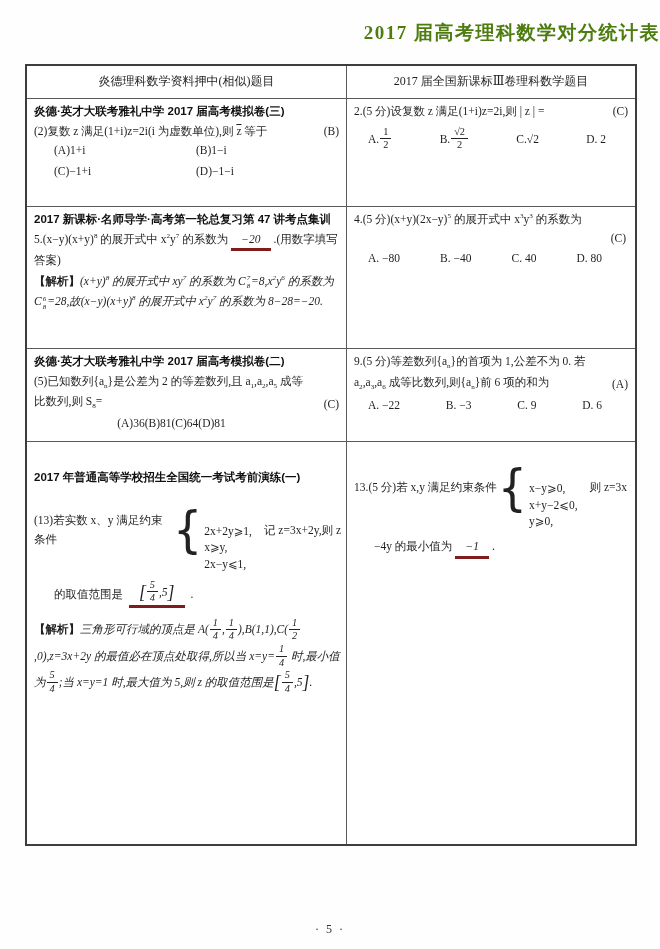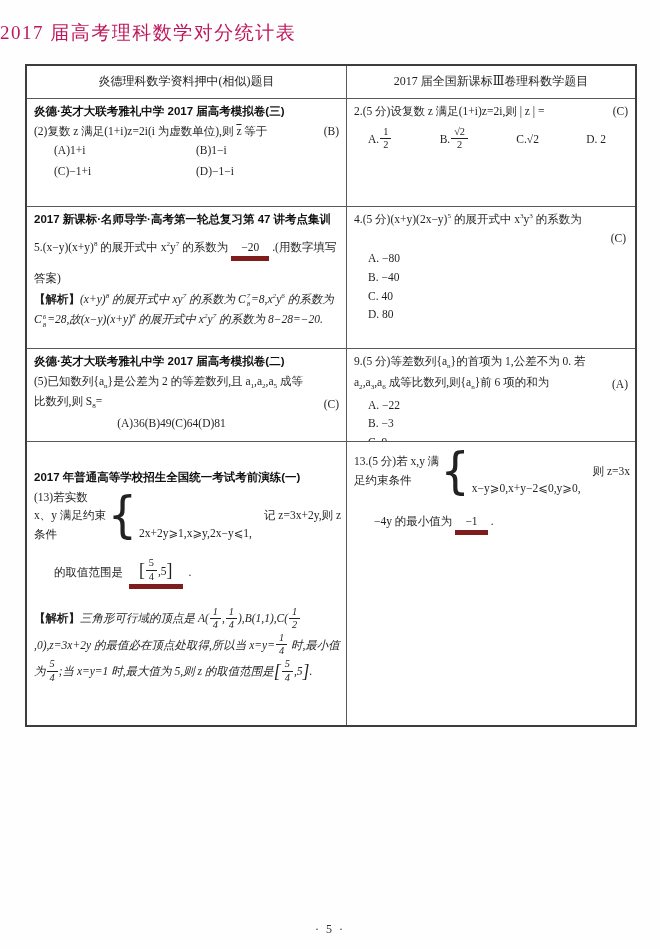--- a/index.html
+++ b/index.html
@@ -2,25 +2,25 @@
 <html><head>
 <meta charset="utf-8">
 <style>
   html,body{margin:0;padding:0;}
   body{
     width:660px;height:949px;background:#ffffff;position:relative;
     font-family:"Liberation Serif","DejaVu Serif",serif;color:#1f1f1f;
   }
   .page{position:absolute;inset:0;background:#fefefe;overflow:hidden;}
   .title{
-    position:absolute;top:20px;left:0;width:100%;text-align:left;
-    font-size:19px;font-weight:normal;letter-spacing:1.5px;color:#be185d;
+    position:absolute;top:20px;left:0;width:100%;text-align:right;
+    font-size:19px;font-weight:bold;letter-spacing:1.5px;color:#4d7c0f;
   }
   .doc-table{
-    position:absolute;left:25px;top:64px;width:612px;height:663px;
+    position:absolute;left:25px;top:64px;width:612px;height:782px;
     border:2px solid #3d3d3d;box-sizing:border-box;
     display:grid;grid-template-columns:320px 1fr;
     grid-template-rows:33px 108px 142px 93px 1fr;
     background:#fff;
   }
   .cell{
     border-right:1px solid #5a5a5a;border-bottom:1px solid #5a5a5a;
     box-sizing:border-box;position:relative;overflow:hidden;
     padding:3px 5px 2px 7px;font-size:11.5px;line-height:1.62;
   }
@@ -29,48 +29,48 @@
   .th{display:flex;align-items:center;justify-content:center;font-size:12px;padding:0;}
   .source{
     font-family:"Liberation Sans","DejaVu Sans",sans-serif;
     font-weight:bold;font-size:11.5px;line-height:1.7;color:#111;
   }
   .qline{position:relative;padding-right:30px;}
   .qline .ans{position:absolute;right:2px;bottom:0;}
   .ansline{text-align:right;padding-right:4px;}
   .opts2{display:grid;grid-template-columns:142px auto;margin-left:20px;line-height:1.8;}
   .opts4{display:flex;justify-content:center;margin:1px 52px 0 20px;}
-  .opts4r{display:flex;justify-content:space-between;margin:2px 28px 0 14px;flex-direction:column;}
+  .opts4r{display:flex;justify-content:space-between;margin:2px 28px 0 14px;}
   .optsf{display:flex;justify-content:space-between;align-items:center;margin:6px 24px 0 14px;}
   .analysis{font-style:italic;margin-top:1px;line-height:1.78;}
   .analysis-lg{font-style:italic;margin-top:9px;line-height:2.15;}
   b.jx{font-style:normal;font-family:"Liberation Sans","DejaVu Sans",sans-serif;text-align:right;}
   .sys{display:flex;align-items:center;flex-wrap:nowrap;}
   .brace{
     font-size:46px;font-weight:400;line-height:1;margin:0 2px 0 1px;
     transform:scaleY(1.08);font-family:"DejaVu Sans",sans-serif;color:#222;
   }
-  .cons{display:flex;flex-direction:row;line-height:1.45;white-space:nowrap;margin-top:35px;}
+  .cons{display:flex;flex-direction:column;line-height:1.45;white-space:nowrap;margin-top:35px;}
   .sfx{margin-left:12px;white-space:nowrap;}
   .l2{margin-left:20px;margin-top:7px;}
   sup,sub{font-size:0.62em;}
   .frac{
     display:inline-flex;flex-direction:column;text-align:center;vertical-align:middle;
     line-height:1.2;font-size:0.9em;margin:0 1px;position:relative;top:-1px;
   }
   .frac .num{border-bottom:1px solid #222;padding:0 3px;}
   .frac .den{padding:0 3px;}
   .supsub{
     display:inline-flex;flex-direction:column;align-items:flex-start;
     vertical-align:middle;font-size:0.6em;line-height:1.15;margin:0 1px;
   }
   .ol{text-decoration:overline;}
   .ans-u{
-    display:inline-flex;align-items:center;border-bottom:5px solid #7f1d1d;
-    padding:0 10px;margin:8px 3px;
+    display:inline-flex;align-items:center;border-bottom:3px solid #7f1d1d;
+    padding:0 10px;margin:0 3px;font-style:italic;
   }
   .bigb{font-size:1.55em;line-height:1;vertical-align:middle;font-weight:400;}
   .pad-top{padding-top:26px;}
   .pageno{
     position:absolute;bottom:12px;left:0;width:100%;text-align:center;
     font-size:12px;color:#333;letter-spacing:2px;
   }
 </style>
 </head>
 <body>
@@ -141,21 +141,21 @@
     </div>
 
     <div class="cell">
       <div class="source">炎德·英才大联考雅礼中学 2017 届高考模拟卷(二)</div>
       <div class="qline">
         <span>(5)已知数列{a<sub>n</sub>}是公差为 2 的等差数列,且 a<sub>1</sub>,a<sub>2</sub>,a<sub>5</sub> 成等比数列,则 S<sub>8</sub>=</span>
         <span class="ans">(C)</span>
       </div>
       <div class="opts4">
         <span>(A)36</span>
-        <span>(B)49</span>
+        <span>(B)81</span>
         <span>(C)64</span>
         <span>(D)81</span>
       </div>
     </div>
 
     <div class="cell lc">
       <div class="qline">
         <span>9.(5 分)等差数列{a<sub>n</sub>}的首项为 1,公差不为 0. 若 a<sub>2</sub>,a<sub>3</sub>,a<sub>6</sub> 成等比数列,则{a<sub>n</sub>}前 6 项的和为</span>
         <span class="ans">(A)</span>
       </div>

